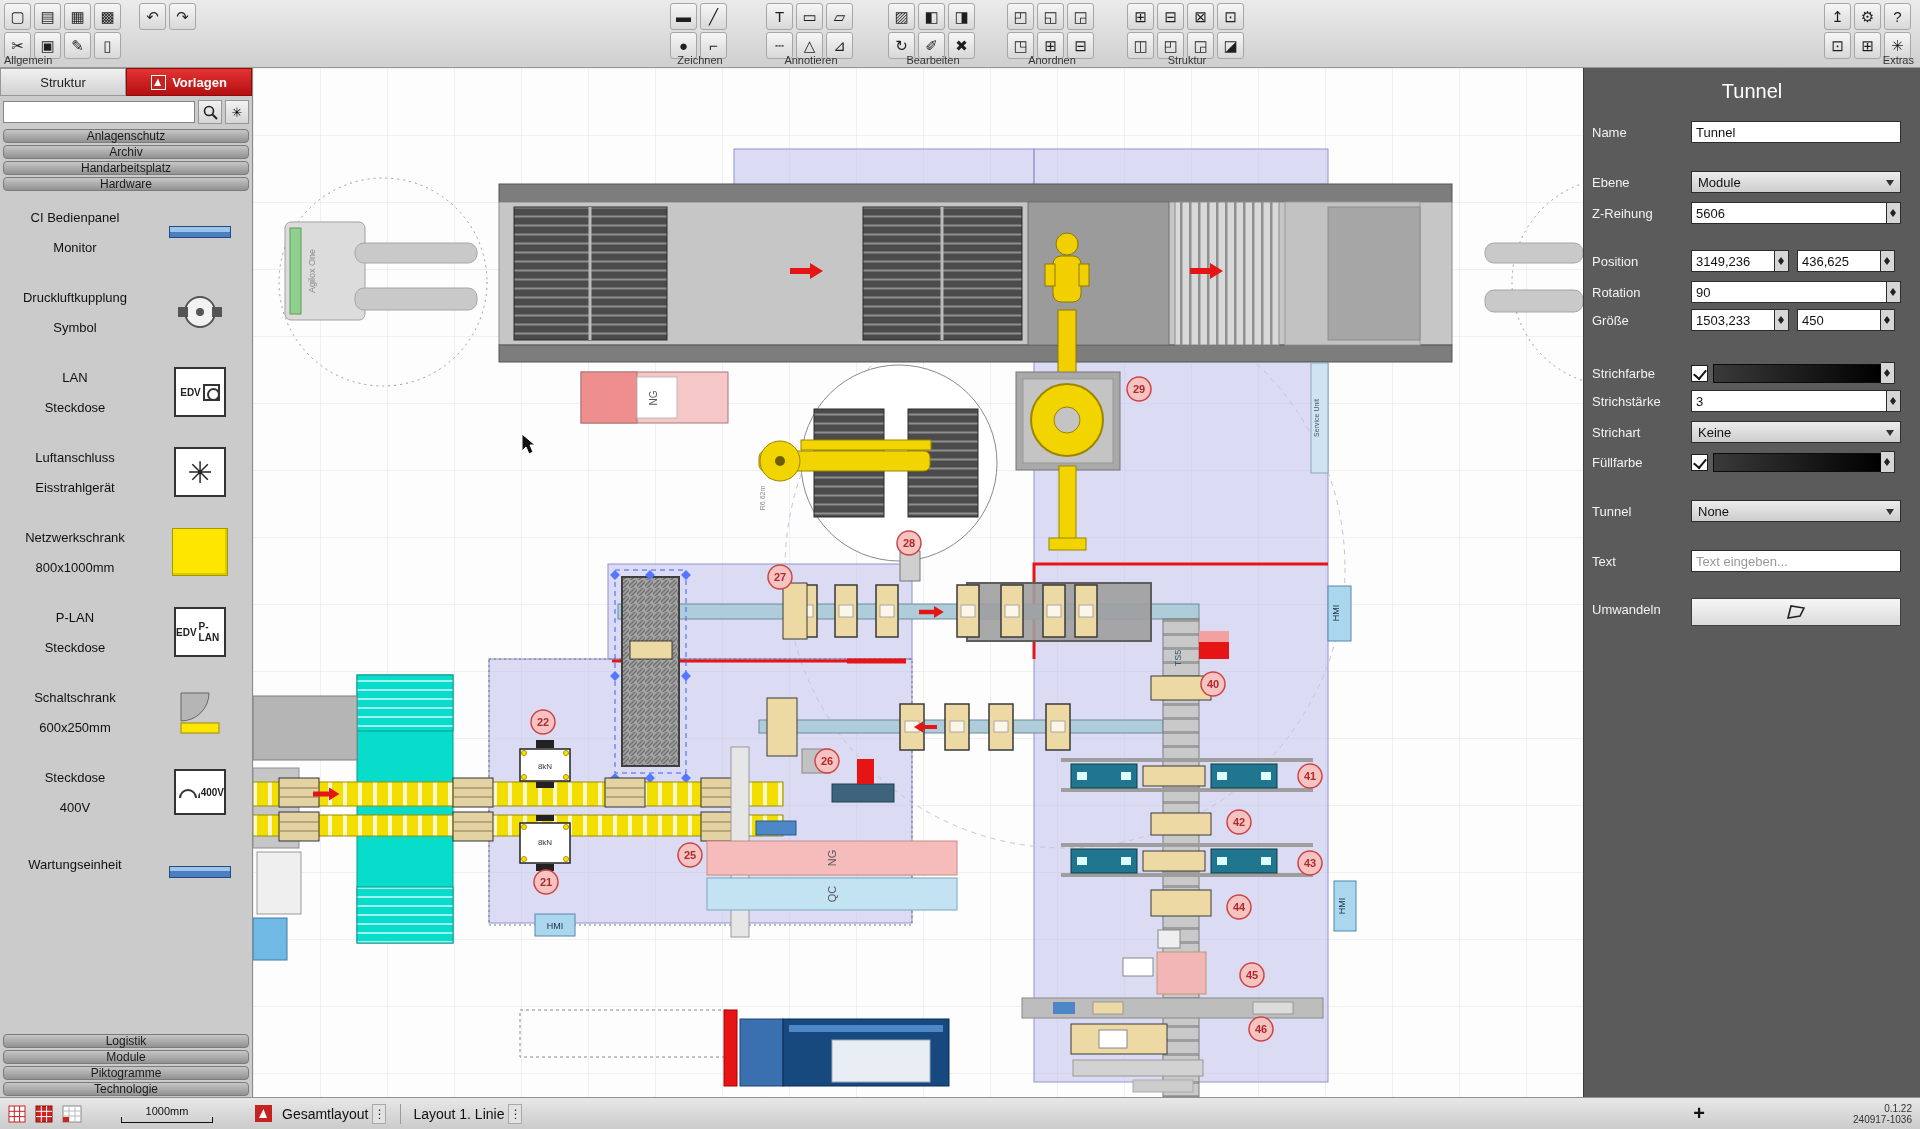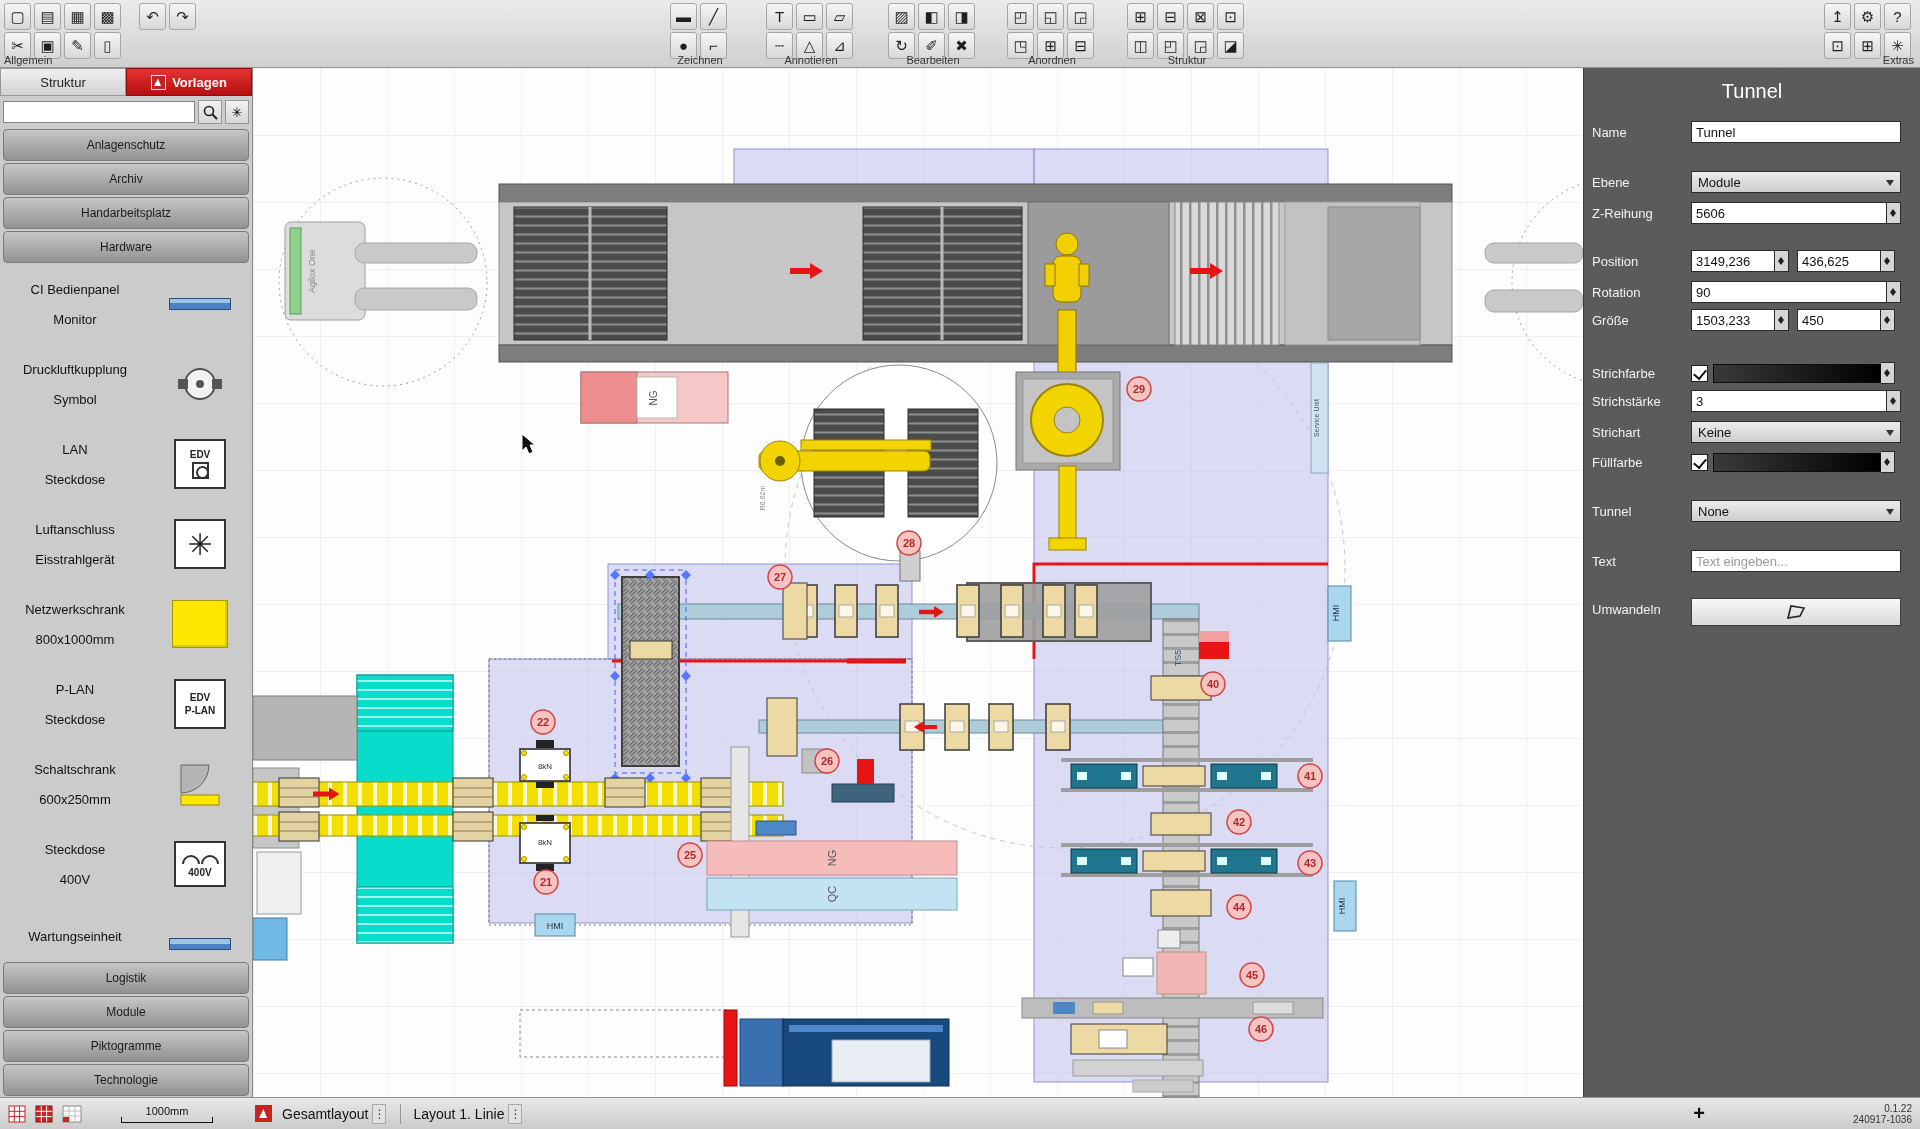--- a/index.html
+++ b/index.html
@@ -18,27 +18,27 @@
   .lab-left { text-align:left; } .lab-right { text-align:right; }
 
   
   .sidebar { position:absolute; top:68px; left:0; width:253px; bottom:32px; background:#cbcbcb; border-right:1px solid #8a8a8a; display:flex; flex-direction:column; }
   .sb-tabs { display:flex; height:28px; flex:none; }
   .tab { flex:1; display:flex; align-items:center; justify-content:center; gap:6px; font-size:13px; color:#222; background:linear-gradient(#f0f0f0,#d2d2d2); border:1px solid #979797; cursor:pointer; }
   .tab-red { background:linear-gradient(#e43434,#b50f0f); color:#fff; font-weight:bold; border-color:#8d0c0c; }
   .sb-search { display:flex; align-items:center; gap:3px; padding:4px 3px; flex:none; }
   .search { flex:1; height:22px; border:1px solid #858585; background:#fff; font-size:12px; padding:0 4px; }
   .sq-btn { width:24px; height:24px; display:flex; align-items:center; justify-content:center; background:linear-gradient(#f2f2f2,#d6d6d6); border:1px solid #979797; cursor:pointer; font-size:13px; padding:0; }
-  .sb-acc { height:32px; margin:1px 3px; flex:none; background:linear-gradient(#c6c6c6,#929292); border:1px solid #7b7b7b; border-radius:4px; display:flex; align-items:center; justify-content:center; font-size:12px; color:#1b1b1b; cursor:pointer; }
+  .sb-acc { height:14px; margin:1px 3px; flex:none; background:linear-gradient(#c6c6c6,#929292); border:1px solid #7b7b7b; border-radius:4px; display:flex; align-items:center; justify-content:center; font-size:12px; color:#1b1b1b; cursor:pointer; }
   .sb-list { flex:1; overflow:hidden; }
   .sb-item { height:80px; display:flex; align-items:center; cursor:pointer; }
   .sb-lab { width:150px; display:flex; flex-direction:column; gap:15px; text-align:center; font-size:13px; color:#111; }
   .sb-ic { width:100px; display:flex; align-items:center; justify-content:center; }
   .pi-bar { width:62px; height:12px; background:linear-gradient(#9cc3e8 0 45%,#4a7fc1 45% 100%); border:1px solid #2a4a7a; }
-  .pi-box { width:52px; height:50px; background:#fff; border:2px solid #333; display:flex; flex-direction:column; align-items:center; justify-content:center; gap:2px; font-size:10px; font-weight:bold; color:#222; }
+  .pi-box { width:52px; height:50px; background:#fff; border:2px solid #333; display:flex; align-items:center; justify-content:center; gap:2px; font-size:10px; font-weight:bold; color:#222; }
   .pi-socket { width:17px; height:17px; border:2px solid #333; position:relative; }
   .pi-socket::after { content:""; position:absolute; left:2px; top:2px; width:9px; height:9px; border:2px solid #333; border-radius:50%; }
   .pi-star span { font-size:30px; font-weight:normal; }
   .pi-yellow { width:56px; height:48px; background:#ffe600; border:1px solid #a39a00; box-shadow:inset -2px -2px 0 #d8cc00; }
   .pi-400 { height:46px; gap:1px; }
 
   
   .canvas { position:absolute; top:68px; left:253px; right:337px; bottom:32px; background:#fff; overflow:hidden; }
 
   

